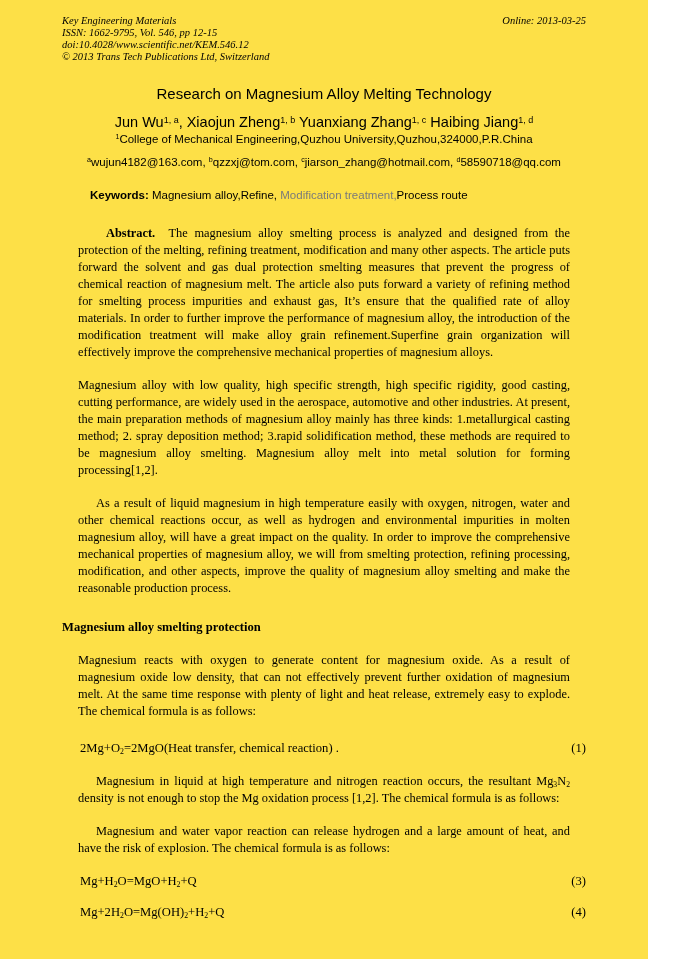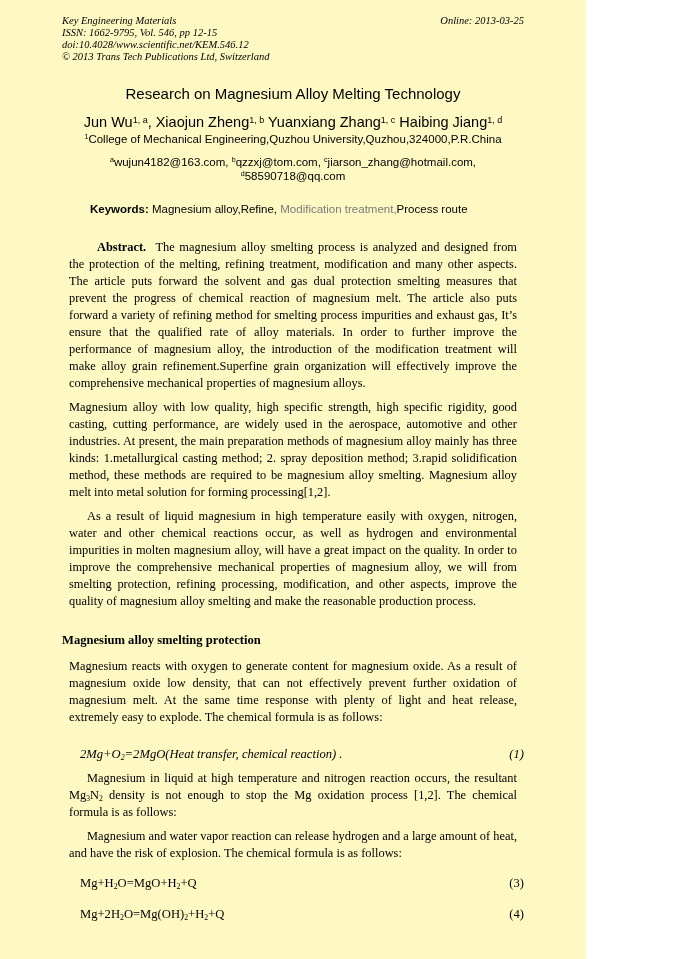--- a/index.html
+++ b/index.html
@@ -1,21 +1,21 @@
 <!DOCTYPE html>
 <html><head>
 <meta charset="utf-8">
 <style>
   * { margin: 0; padding: 0; box-sizing: border-box; }
   html, body { background: #ffffff; }
   .page {
     position: relative;
-    width: 586px;
+    width: 648px;
     height: 959px;
-    background: #fef9c3;
+    background: #fde047;
     overflow: hidden;
     padding: 15px 62px 0 62px;
     color: #000;
   }
 
   
   .hdr {
     display: flex;
     justify-content: space-between;
     align-items: flex-start;
@@ -65,38 +65,38 @@
     line-height: 14px;
   }
 
   
   .body-text {
     font-family: "Liberation Serif", "DejaVu Serif", serif;
     font-size: 12.4px;
     line-height: 17px;
     text-align: justify;
   }
-  .para { margin: 7px; }
+  .para { margin: 16px; }
   .indent { text-indent: 18px; }
   .abstract { margin-top: 23px; }
   .h-intro { margin: 21px 0 8px 0; font-size: 12.6px; font-weight: bold; text-align: left; }
   .h-smelt { margin: 22px 0 9px 0; font-size: 12.6px; font-weight: bold; text-align: left; }
 
   
   .eq {
     display: flex;
     justify-content: space-between;
     align-items: baseline;
     font-family: "Liberation Serif", "DejaVu Serif", serif;
     font-size: 12.6px;
     line-height: 17px;
   }
   .eq .eq-body { padding-left: 18px; white-space: nowrap; }
   .eq .eq-num { white-space: nowrap; }
-  .eq1 { margin: 20px 0 3px 0; font-style: italic; }
+  .eq1 { margin: 20px 0 3px 0; }
   .eq2 { margin: 11px 0 0 0; }
   .eq3 { margin: 13px 0 0 0; }
   .eq4 { margin: 14px 0 0 0; align-items: center; }
 
   
   .b { font-weight: bold; padding-left: 28px; }
   .gray { color: var(--muted, #7a7a7a); }
   sup { font-size: 0.62em; vertical-align: baseline; position: relative; top: -0.5em; line-height: 0; }
   sub { font-size: 0.62em; vertical-align: baseline; position: relative; top: 0.28em; line-height: 0; }
 </style>

